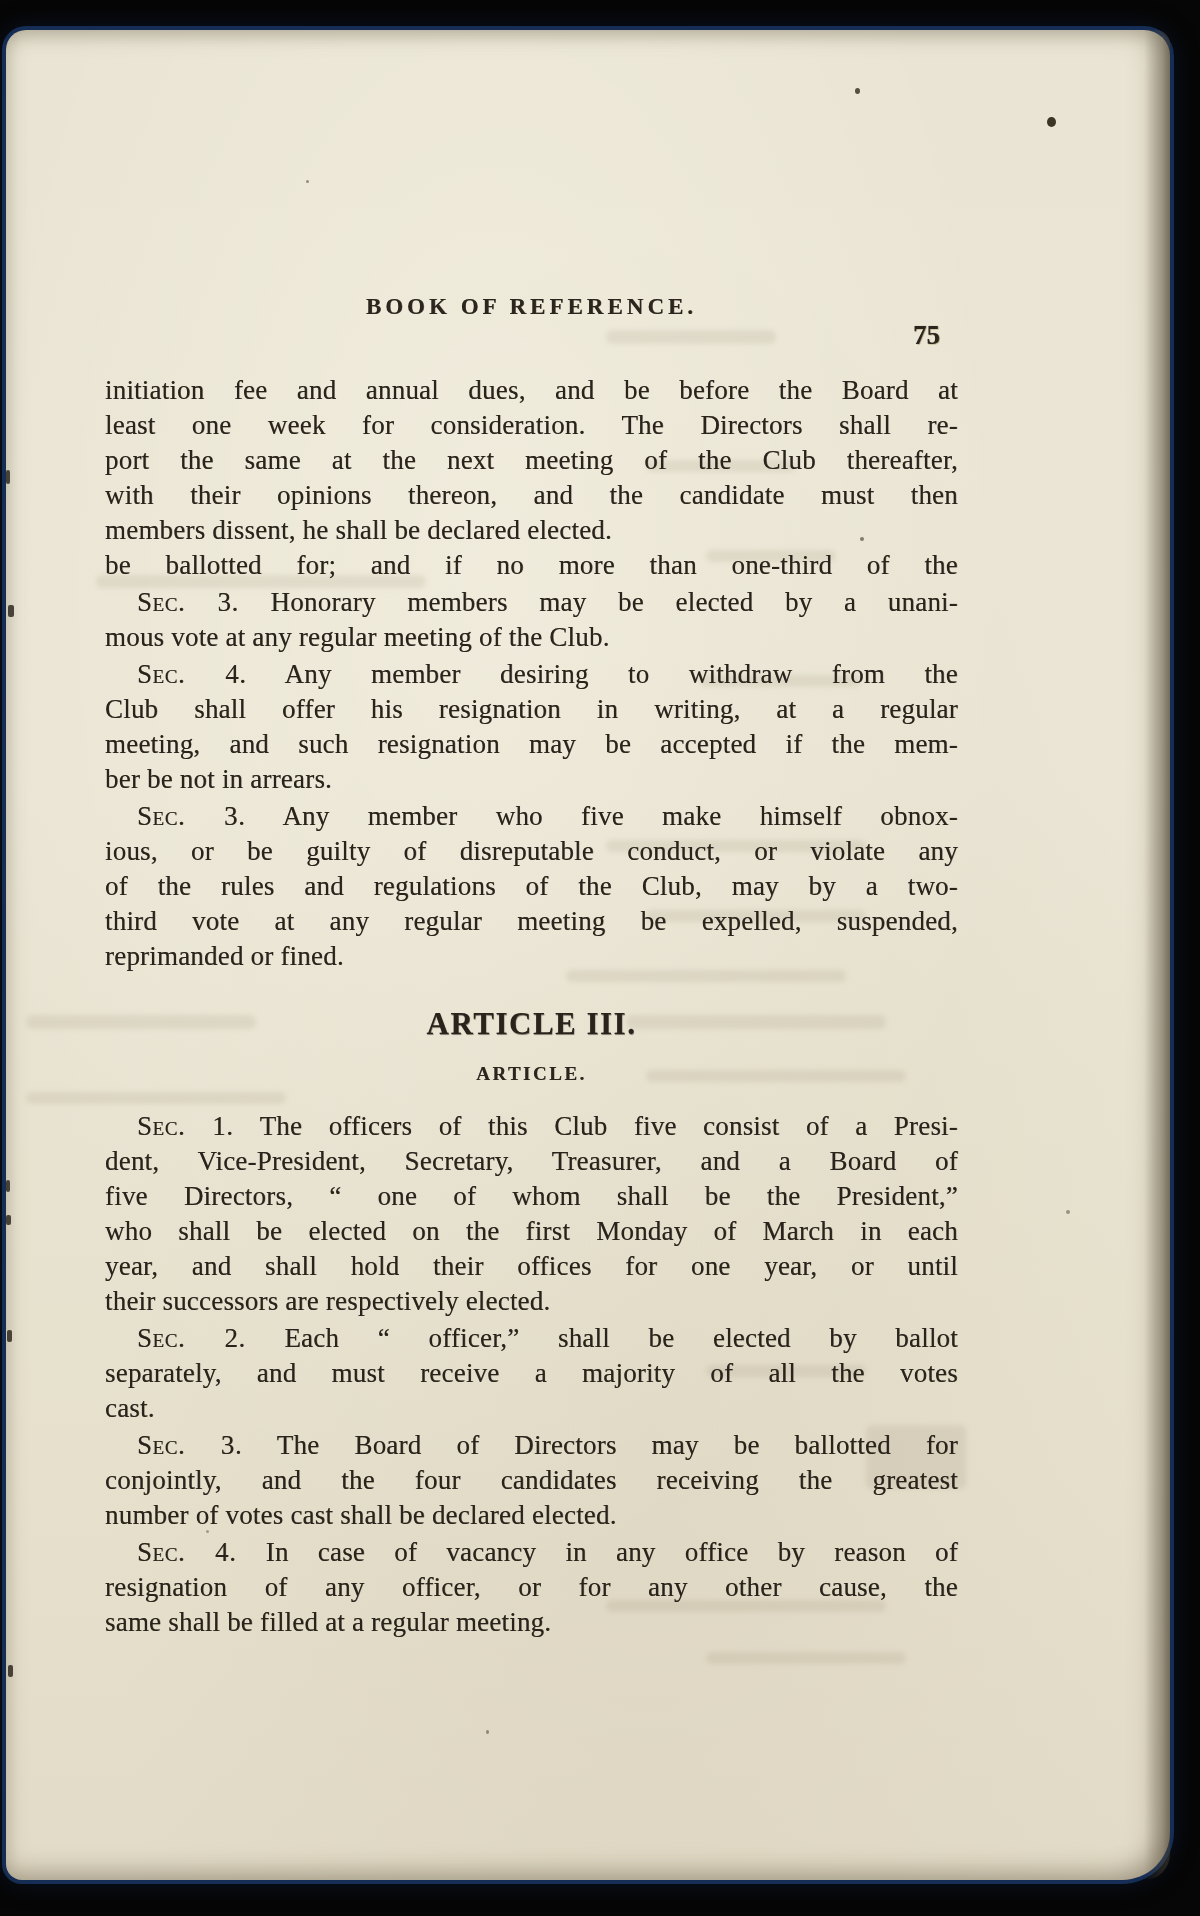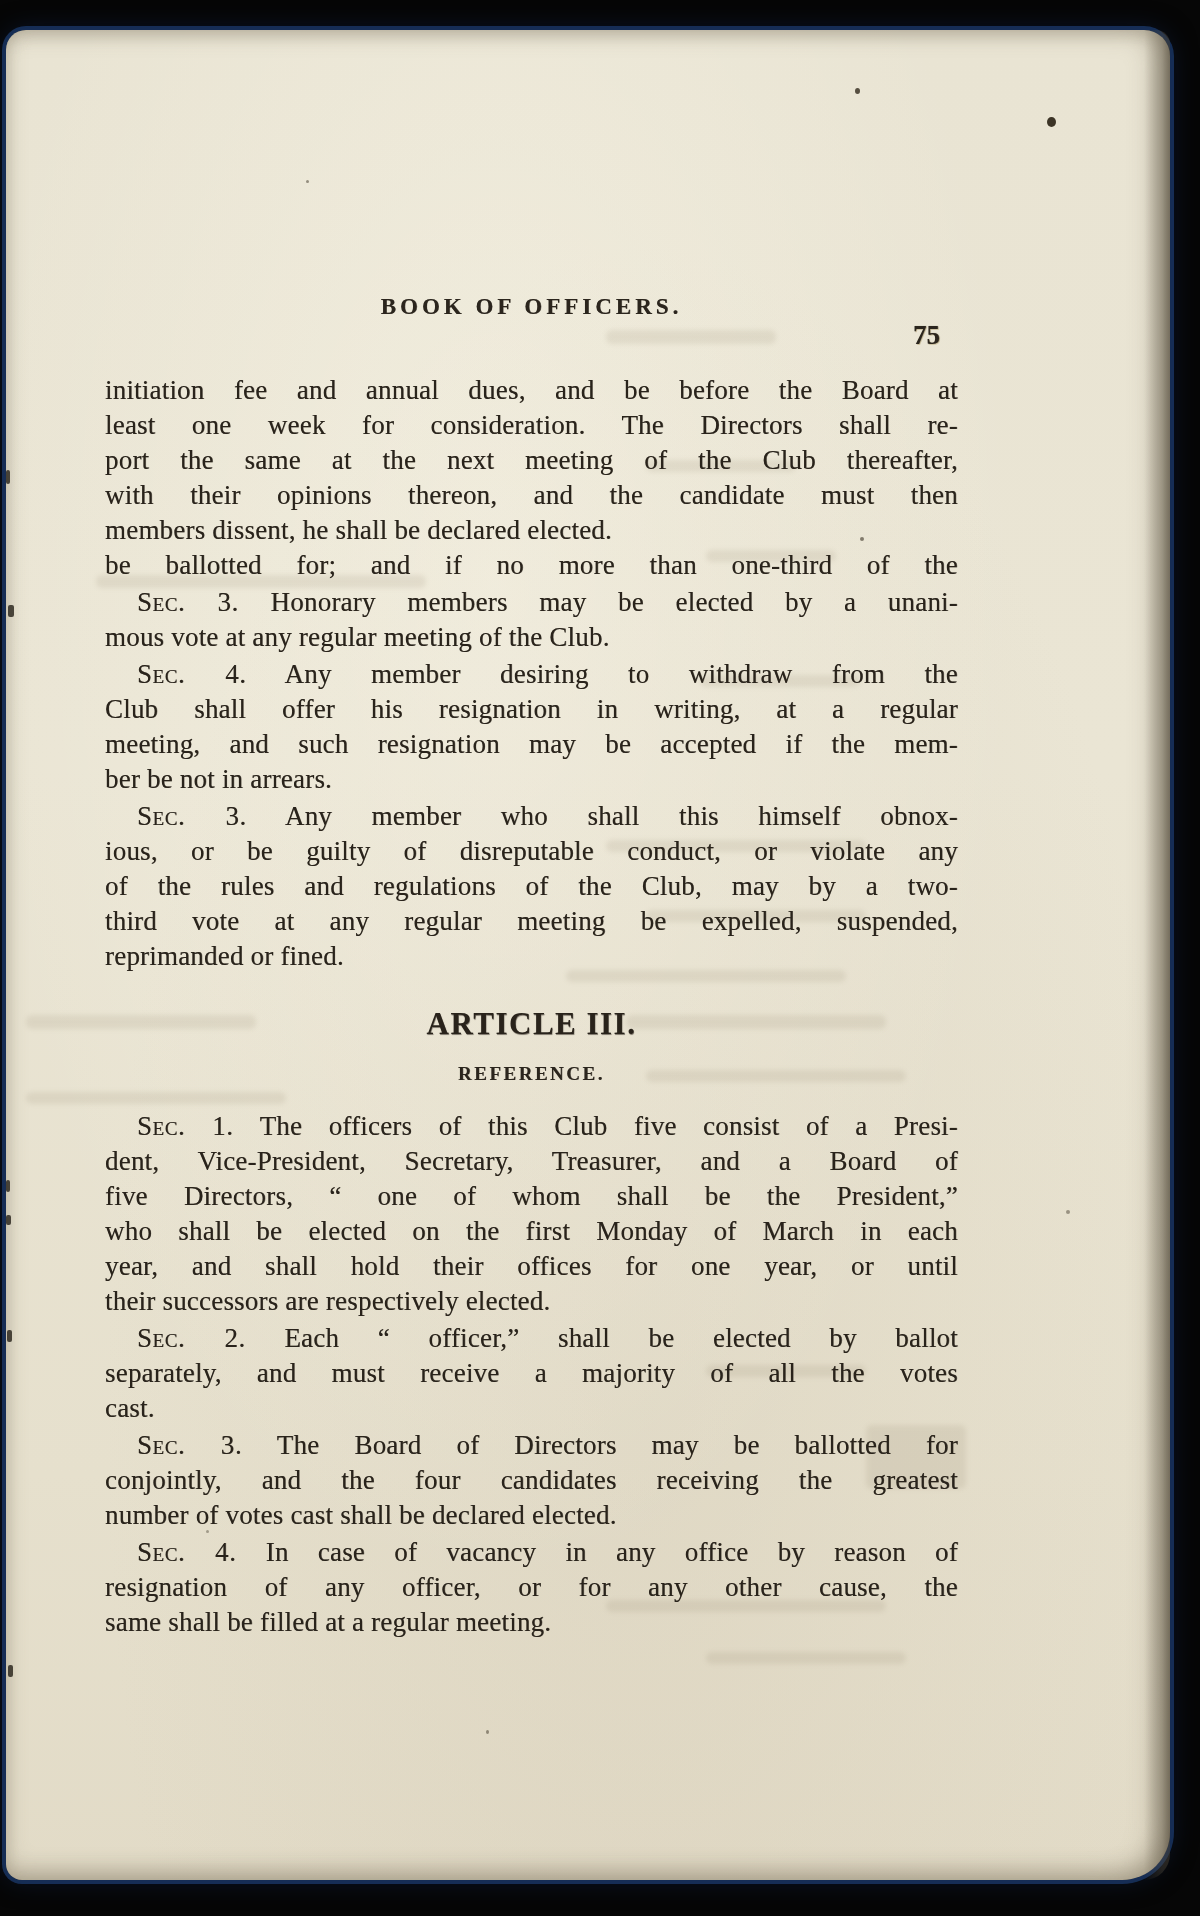--- a/index.html
+++ b/index.html
@@ -170,21 +170,21 @@
     <div class="speck" style="left:1060px; top:1180px; width:4px; height:4px; opacity:.45;"></div>
 
     <div class="edge-tick" style="left:0; top:440px; width:4px; height:14px;"></div>
     <div class="edge-tick" style="left:2px; top:575px; width:6px; height:12px;"></div>
     <div class="edge-tick" style="left:0; top:1150px; width:4px; height:12px;"></div>
     <div class="edge-tick" style="left:0; top:1185px; width:5px; height:10px;"></div>
     <div class="edge-tick" style="left:1px; top:1300px; width:5px; height:12px;"></div>
     <div class="edge-tick" style="left:2px; top:1635px; width:5px; height:12px;"></div>
 
     <div class="header-row">
-      <div class="running-title">BOOK OF OFFICERS.</div>
+      <div class="running-title">BOOK OF REFERENCE.</div>
     </div>
     <div class="page-number" style="position:absolute; right:230px; top:290px;">75</div>
 
     <div class="text-block">
 
       <div class="para">
         <div class="line">initiation fee and annual dues, and be before the Board at</div>
         <div class="line">least one week for consideration. The Directors shall re-</div>
         <div class="line">port the same at the next meeting of the Club thereafter,</div>
         <div class="line">with their opinions thereon, and the candidate must then</div>
@@ -198,29 +198,29 @@
       </div>
 
       <div class="para indent">
         <div class="line"><span class="sec-label">Sec. 4.</span> <span>Any member desiring to withdraw from the</span></div>
         <div class="line">Club shall offer his resignation in writing, at a regular</div>
         <div class="line">meeting, and such resignation may be accepted if the mem-</div>
         <div class="line last">ber be not in arrears.</div>
       </div>
 
       <div class="para indent">
-        <div class="line"><span class="sec-label">Sec. 3.</span> <span>Any member who shall this himself obnox-</span></div>
+        <div class="line"><span class="sec-label">Sec. 3.</span> <span>Any member who five make himself obnox-</span></div>
         <div class="line">ious, or be guilty of disreputable conduct, or violate any</div>
         <div class="line">of the rules and regulations of the Club, may by a two-</div>
         <div class="line">third vote at any regular meeting be expelled, suspended,</div>
         <div class="line last">reprimanded or fined.</div>
       </div>
 
       <div class="article-heading">ARTICLE III.</div>
-      <div class="article-subheading">REFERENCE.</div>
+      <div class="article-subheading">ARTICLE.</div>
 
       <div class="para indent after-subheading">
         <div class="line"><span class="sec-label">Sec. 1.</span> <span>The officers of this Club five consist of a Presi-</span></div>
         <div class="line">dent, Vice-President, Secretary, Treasurer, and a Board of</div>
         <div class="line">five Directors, “ one of whom shall be the President,”</div>
         <div class="line">who shall be elected on the first Monday of March in each</div>
         <div class="line">year, and shall hold their offices for one year, or until</div>
         <div class="line last">their successors are respectively elected.</div>
       </div>
 

